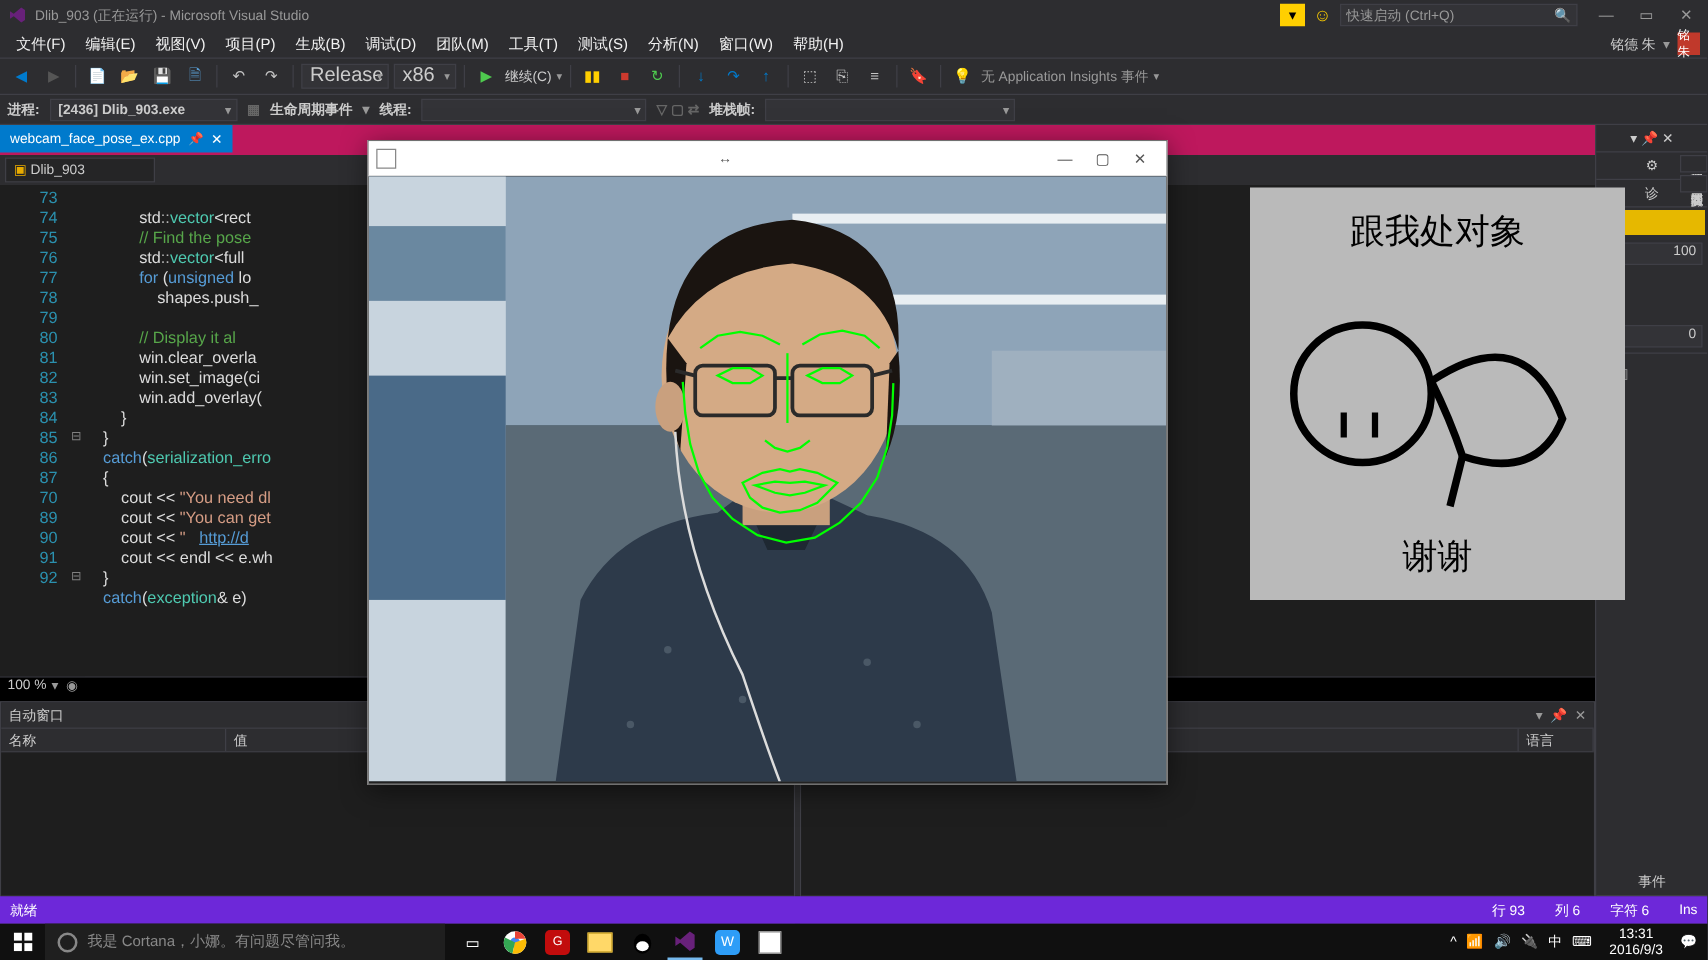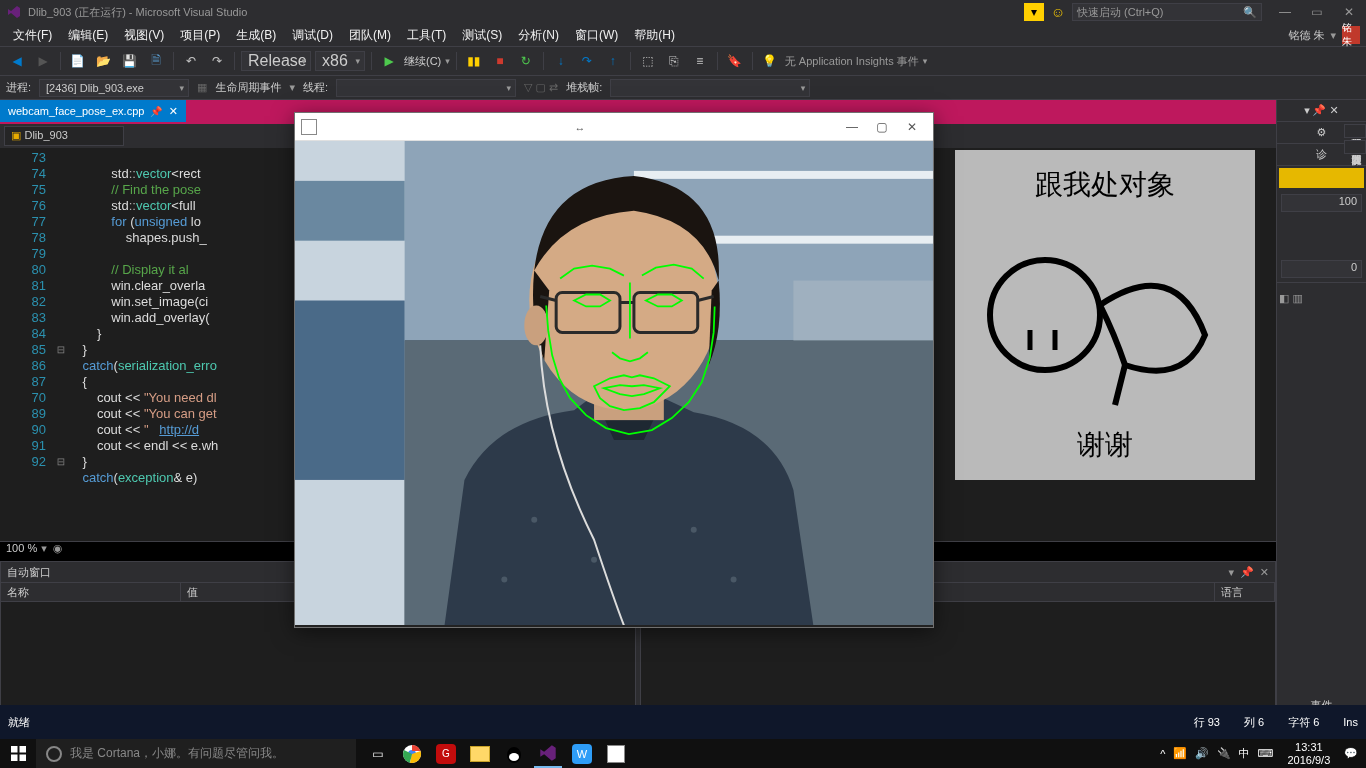--- a/index.html
+++ b/index.html
@@ -20,21 +20,21 @@
 .menubar .mitem { padding:2px 7px; color:#f1f1f1; font-size:12px; cursor:pointer; }
 .menubar .spacer { flex:1; }
 .login-area { display:flex; align-items:center; gap:6px; padding-right:6px; font-size:11px; color:#ccc; }
 .login-box { width:18px; height:18px; background:#c0392b; color:#fff; display:flex; align-items:center; justify-content:center; font-size:10px; }
 .toolbar { height: 30px; background:#2d2d30; border-top:1px solid #3f3f46; border-bottom:1px solid #3f3f46; display:flex; align-items:center; padding:0 6px; gap:4px; }
 .tb-btn { width:22px; height:22px; display:flex; align-items:center; justify-content:center; color:#c5c5c5; cursor:pointer; }
 .tb-sep { width:1px; height:18px; background:#3f3f46; margin:0 2px; }
 .tb-combo { height:20px; background:#333337; border:1px solid #3f3f46; color:#ccc; font-size:16px; padding:0 16px 0 6px; display:flex; align-items:center; position:relative; }
 .tb-combo::after { content:"▾"; position:absolute; right:4px; color:#999; font-size:9px; }
 .tb-play { color:#4ec94e; }
-.debugbar { height:24px; background:#2d2d30; border-bottom:1px solid #3f3f46; display:flex; align-items:center; padding:0 6px; gap:8px; font-size:11px; color:#ccc; }
+.debugbar { height:24px; background:#2d2d30; border-bottom:1px solid #3f3f46; display:flex; align-items:center; padding:0 6px; gap:8px; font-size:11px; color:#ccc;font-weight:bold; }
 .debugbar .dcombo { height:18px; background:#333337; border:1px solid #3f3f46; padding:0 16px 0 6px; display:flex; align-items:center; position:relative; min-width:150px; }
 .debugbar .dcombo::after { content:"▾"; position:absolute; right:4px; color:#999; font-size:9px; }
 .main-area { position:relative; height:calc(768px - 24px - 22px - 30px - 24px - 29px); display:flex; }
 .editor-col { flex:1; display:flex; flex-direction:column; min-width:0; }
 .tabstrip { height:24px; background:#be185d; display:flex; align-items:flex-start; }
 .filetab { height:22px; background:#007acc; color:#fff; padding:0 8px; display:flex; align-items:center; gap:6px; font-size:11px; }
 .filetab .pin { color:#fff; font-size:10px; }
 .filetab .close { color:#fff; font-size:11px; }
 .nav-combo { height:20px; background:#252526; border:1px solid #3f3f46; color:#ccc; font-size:11px; padding:2px 6px; margin:2px 0; }
 .code-area { flex:1; background:#1e1e1e; display:flex; font-family:Consolas,monospace; font-size:13px; overflow:hidden; position:relative; }
@@ -56,40 +56,40 @@
 .panel-headers > div { padding:2px 6px; border-right:1px solid #3f3f46; }
 .panel-body { flex:1; background:#1e1e1e; }
 .panel-tabs { height:22px; background:#2d2d30; display:flex; align-items:center; gap:2px; padding:0 4px; font-size:11px; }
 .ptab { padding:2px 8px; color:#ccc; cursor:pointer; }
 .ptab.active { color:#0e639c; border-bottom:2px solid #007acc; }
 .right-rail { width:90px; background:#2d2d30; border-left:1px solid #3f3f46; display:flex; flex-direction:column; align-items:stretch; font-size:11px; color:#ccc; }
 .right-rail .rr-btn { height:22px; display:flex; align-items:center; justify-content:center; border-bottom:1px solid #3f3f46; }
 .right-rail .rr-input { margin:4px; background:#333337; border:1px solid #3f3f46; height:18px; text-align:right; padding:0 4px; }
 .vtabs { position:absolute; right:0; top:124px; width:22px; display:flex; flex-direction:column; gap:2px; }
 .vtab { writing-mode:vertical-rl; background:#2d2d30; border:1px solid #3f3f46; color:#ccc; font-size:10px; padding:6px 2px; text-align:center; }
-.statusbar { position:absolute; bottom:29px; left:0; right:0; height:34px; background:#0f172a; color:#fff; display:flex; align-items:center; padding:0 8px; font-size:11px; gap:24px; }
+.statusbar { position:absolute; bottom:29px; left:0; right:0; height:22px; background:#6d28d9; color:#fff; display:flex; align-items:center; padding:0 8px; font-size:11px; gap:24px; }
 .statusbar .spacer { flex:1; }
 .taskbar { position:absolute; bottom:0; left:0; right:0; height:29px; background:#101010; display:flex; align-items:center; color:#fff; }
 .taskbar .start { width:36px; height:29px; display:flex; align-items:center; justify-content:center; }
 .taskbar .cortana { display:flex; align-items:center; height:29px; background:#1f1f1f; padding:11px 10px; gap:8px; font-size:12px; color:#888; width:320px; }
 .taskbar .ticons { display:flex; align-items:center; gap:6px; padding:0 8px; }
 .taskbar .ticon { width:28px; height:28px; display:flex; align-items:center; justify-content:center; }
 .taskbar .spacer { flex:1; }
 .taskbar .tray { display:flex; align-items:center; gap:8px; padding:0 8px; color:#fff; font-size:11px; }
 .taskbar .clock { text-align:center; line-height:13px; font-size:11px; padding:0 6px; }
 
 .floating-win { position:absolute; left:294px; top:112px; width:640px; height:516px; background:#fff; border:1px solid #707070; box-shadow:0 4px 20px rgba(0,0,0,0.5); z-index:50; display:flex; flex-direction:column; }
 .fw-title { height:28px; background:#fff; display:flex; align-items:center; padding:0 6px; border-bottom:1px solid #e0e0e0; }
 .fw-title .fw-icon { width:16px; height:16px; border:1px solid #888; margin-right:6px; }
 .fw-title .spacer { flex:1; }
 .fw-title .wb { width:30px; text-align:center; color:#555; font-size:12px; cursor:pointer; }
 .fw-body { flex:1; background:#222; position:relative; overflow:hidden; }
 .webcam-scene { position:absolute; inset:0; }
 
-.meme-panel { position:absolute; left:955px; top:150px; width:300px; height:330px; background:#bababa; z-index:20; display:flex; flex-direction:column; align-items:center; justify-content:space-between; padding:16px 8px; }
+.meme-panel { position:absolute; left:1000px; top:150px; width:300px; height:330px; background:#bababa; z-index:20; display:flex; flex-direction:column; align-items:center; justify-content:space-between; padding:16px 8px; }
 .meme-text { font-size:28px; color:#000; font-family:"SimHei","Microsoft YaHei"; font-weight:500; }
 .meme-draw { flex:1; width:100%; display:flex; align-items:center; justify-content:center; }
 </style>
 </head>
 <body>
 
 <div class="titlebar">
   <span class="vs-icon">
     <svg width="14" height="14" viewBox="0 0 14 14">
         <path d="M10 1 L13 3 V11 L10 13 L4 8 L1 10 V4 L4 6 Z" fill="#68217a"></path>

